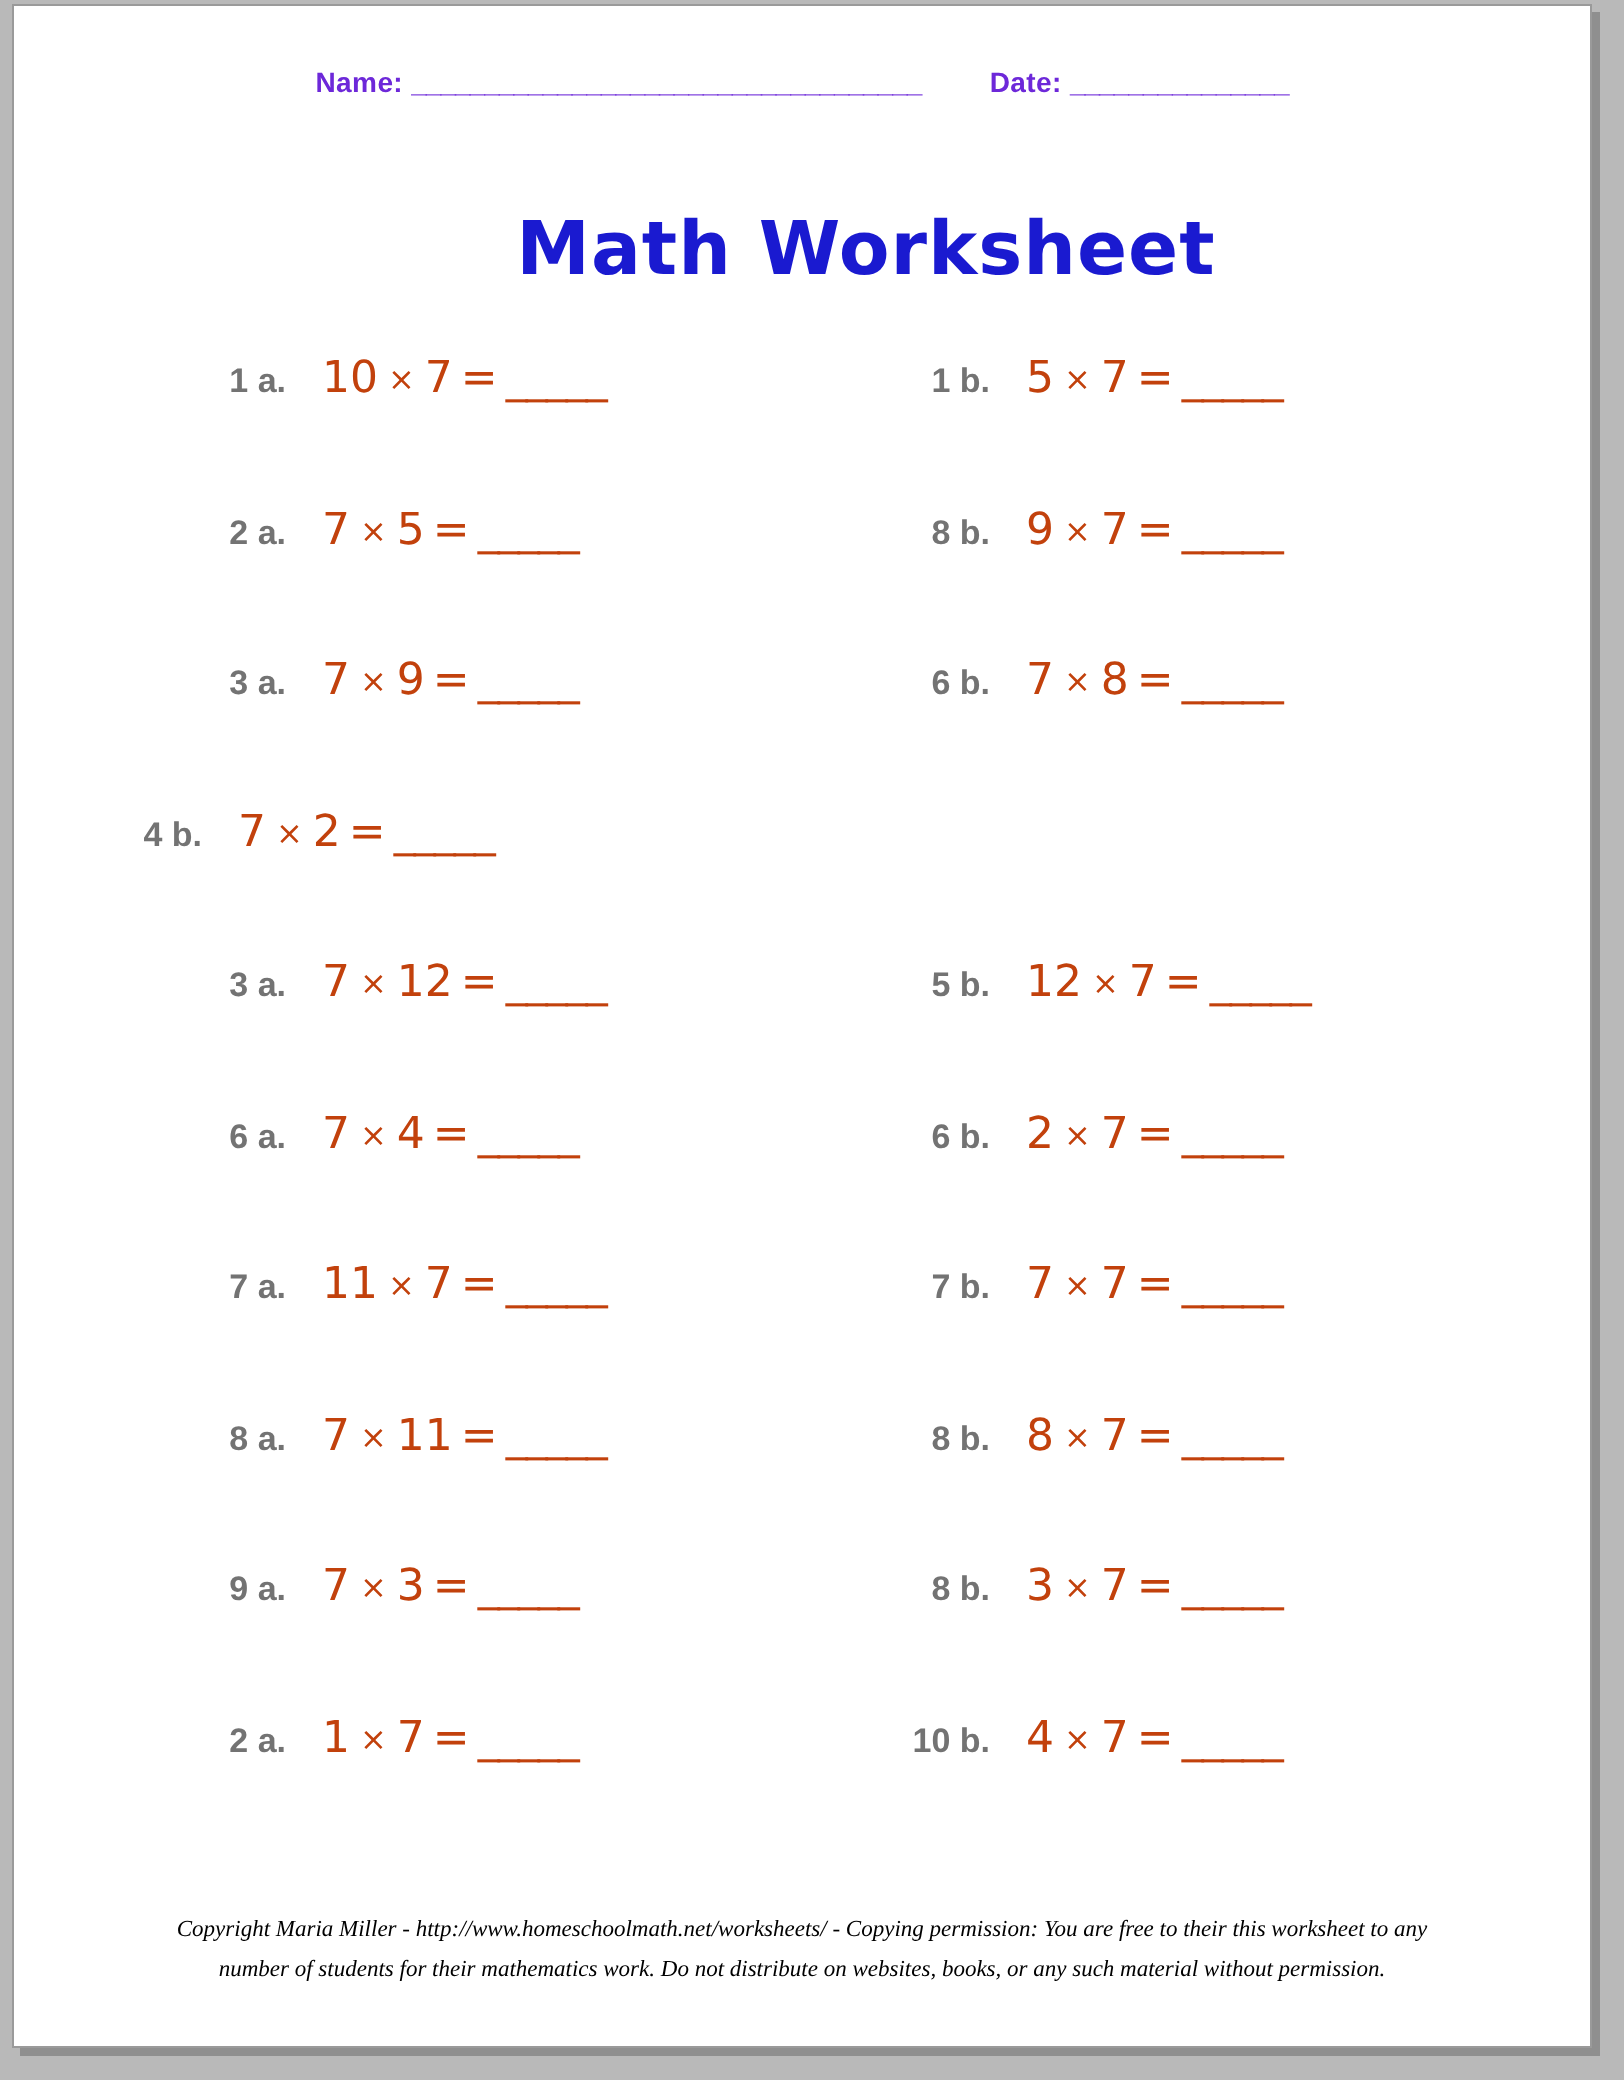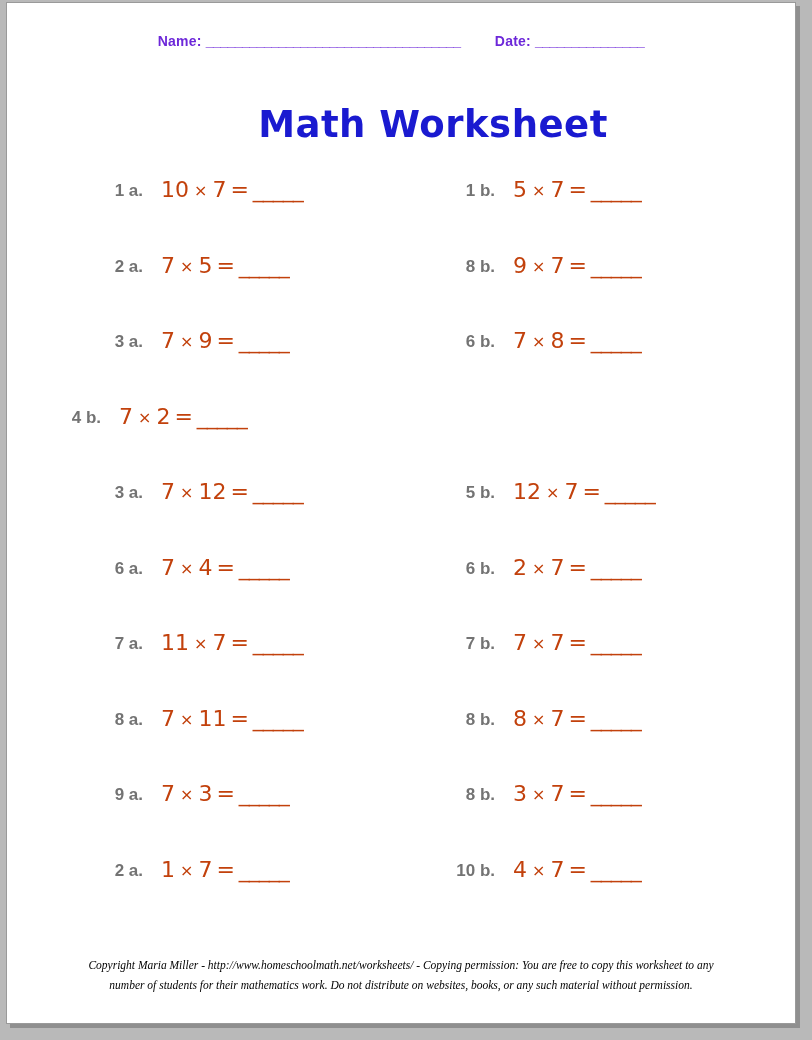--- a/index.html
+++ b/index.html
@@ -296,17 +296,17 @@
         <span class="label">10 b.</span>
         <span class="expr">
           <span>4</span><span class="op">×</span><span>7</span><span class="eq">=</span><span class="ans">_____</span>
         </span>
       </div>
     </div>
 
   </div>
 
   <div class="footer">
-    <div>Copyright Maria Miller - http://www.homeschoolmath.net/worksheets/ - Copying permission: You are free to copy this worksheet to any</div>
+    <div>Copyright Maria Miller - http://www.homeschoolmath.net/worksheets/ - Copying permission: You are free to their this worksheet to any</div>
     <div>number of students for their mathematics work. Do not distribute on websites, books, or any such material without permission.</div>
   </div>
 
 </div>
 
 </body></html>

